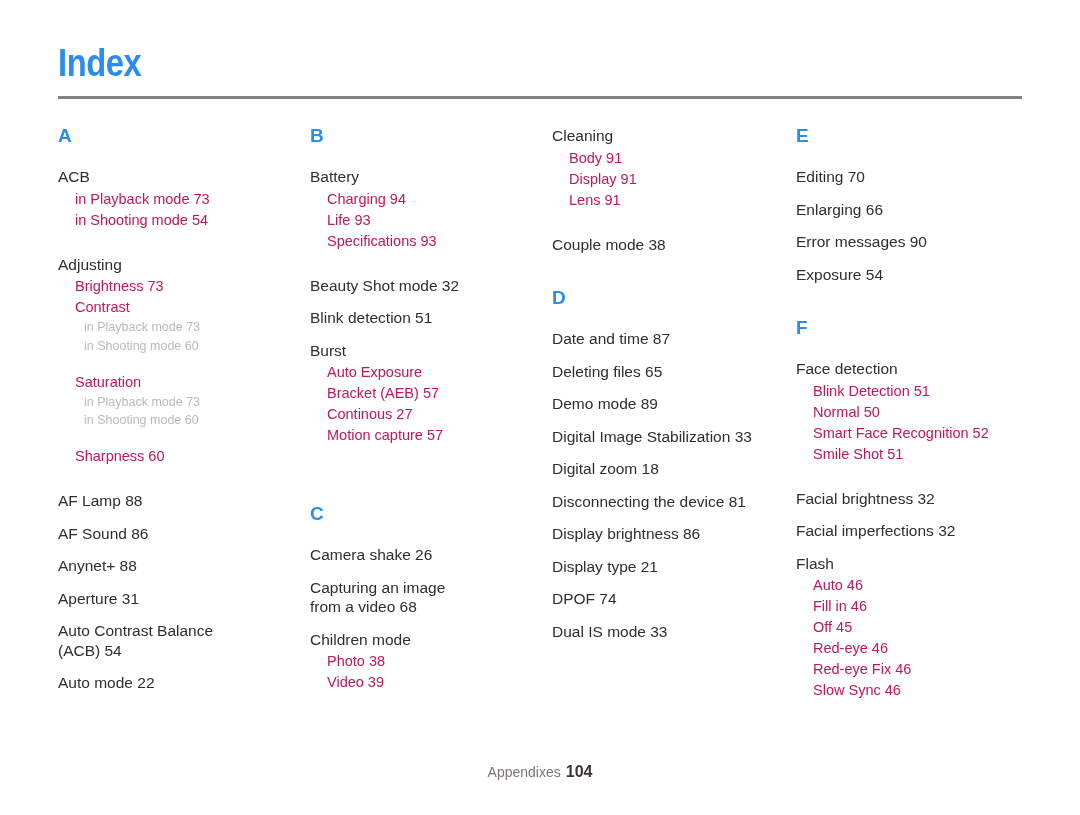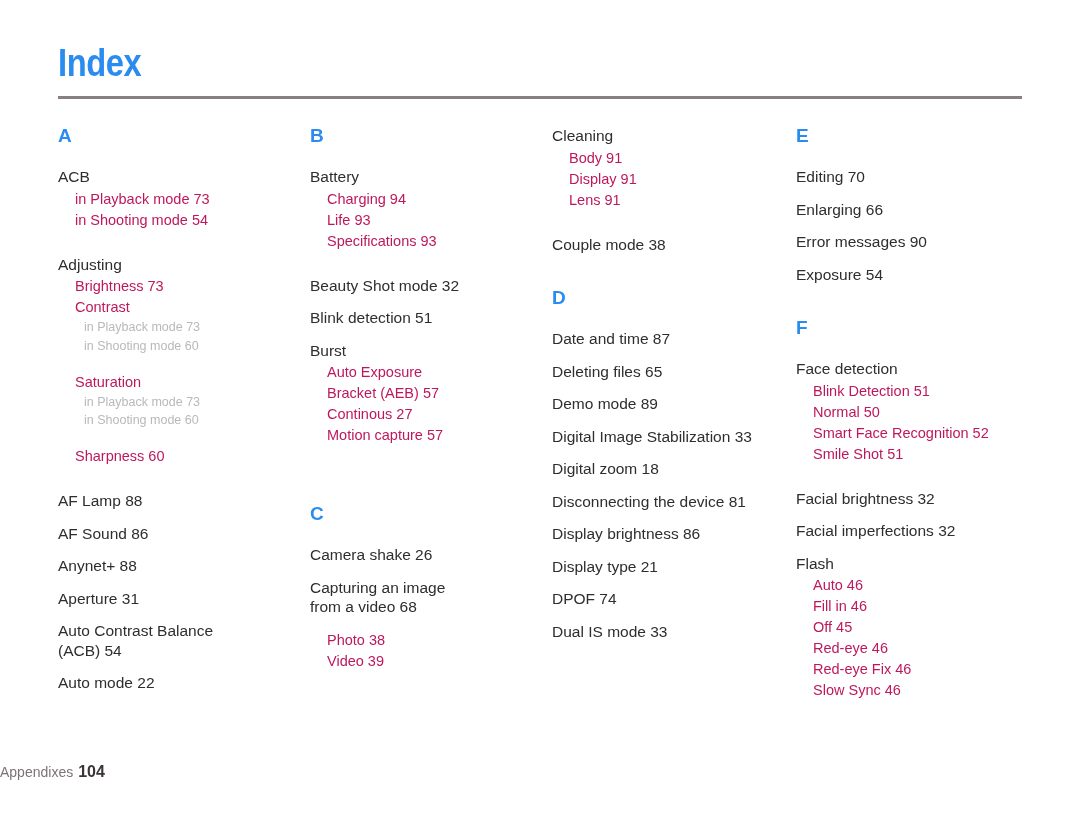--- a/index.html
+++ b/index.html
@@ -107,20 +107,21 @@
   .subsubentry.last-of-group {
     margin-bottom: 5px;
   }
 
   
   .footer {
     position: absolute;
     left: 0;
     top: 764px;
     width: 1080px;
+    text-align: center;
     line-height: 1;
   }
   .footer-label {
     font-size: 14px;
     color: #7d7376;
   }
   .footer-page {
     font-size: 16px;
     font-weight: bold;
     color: #3a3438;
@@ -175,20 +176,21 @@
         <div class="entry has-children">Burst</div>
         <div class="subentry">Auto Exposure
 Bracket (AEB)  57</div>
         <div class="subentry">Continous  27</div>
         <div class="subentry last-of-group">Motion capture  57</div>
         <div style="height: 11px;"></div>
         <div class="letter-heading spaced-above">C</div>
         <div class="entry">Camera shake  26</div>
         <div class="entry">Capturing an image
 from a video  68</div>
+        <div class="entry has-children">Children mode</div>
         <div class="subentry">Photo  38</div>
         <div class="subentry last-of-group">Video  39</div>
         <div style="height: 11px;"></div>
       </div>
       <div class="column col-2">
         <div class="entry has-children">Cleaning</div>
         <div class="subentry">Body  91</div>
         <div class="subentry">Display  91</div>
         <div class="subentry last-of-group">Lens  91</div>
         <div style="height: 11px;"></div>

